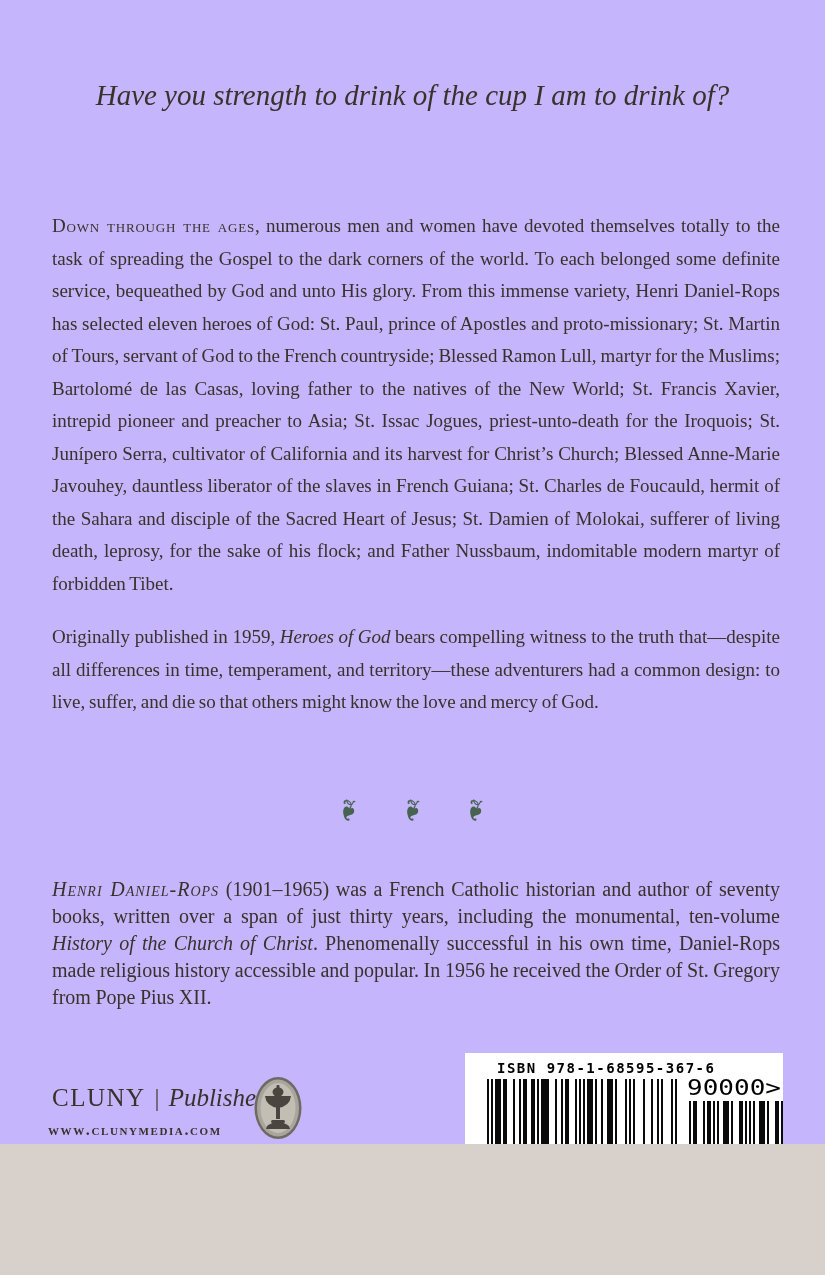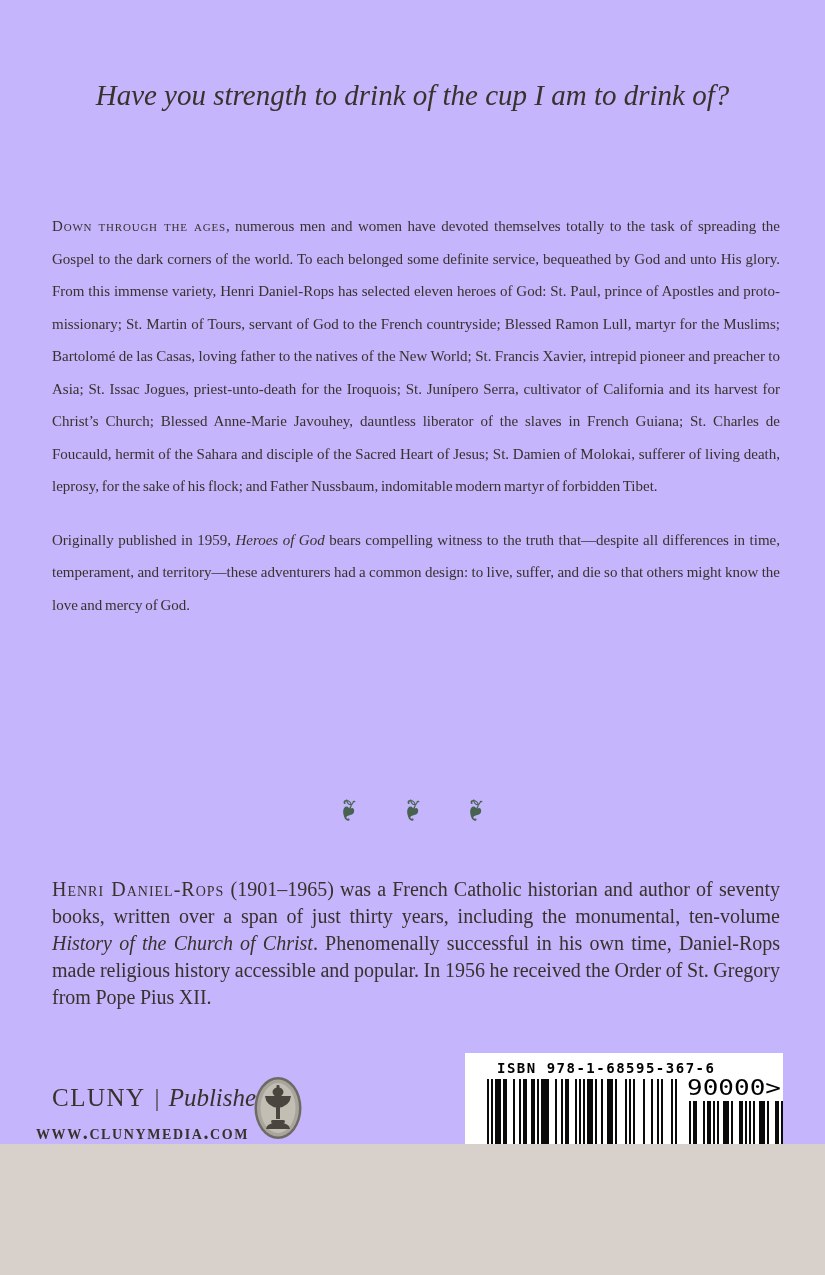--- a/index.html
+++ b/index.html
@@ -19,48 +19,48 @@
     font-size:29px;line-height:39px;
   }
   .quote .cite{
     font-style:normal;font-variant:small-caps;
     font-size:27px;letter-spacing:1px;margin-left:14px;
   }
   
   .text-col{position:absolute;left:52px;width:728px;}
   .synopsis{top:210px;}
   .body-par{
-    font-size:15px;line-height:32.5px;
+    font-size:19px;line-height:32.5px;
     text-align:justify;word-spacing:-1px;margin:0;
   }
   .body-par + .body-par{margin-top:21px;}
   .smallcaps-lead{font-variant:small-caps;letter-spacing:0.8px;}
   .italic{font-style:italic;}
   
   .ornaments{
     position:absolute;top:790px;left:0;width:100%;
     text-align:center;color:#47634f;
     font-family:"DejaVu Sans", sans-serif;font-size:31px;line-height:40px;
   }
   .orn{display:inline-block;transform:rotate(90deg);margin:0 14px;}
   
   .bio{
     position:absolute;top:876px;left:52px;width:728px;
     font-size:20px;line-height:27px;text-align:justify;word-spacing:-0.5px;margin:0;
   }
-  .bio .smallcaps-lead{letter-spacing:1px;}
+  .bio .smallcaps-lead{letter-spacing:1px;font-style:italic;}
   
   .brand{position:absolute;top:1084px;left:52px;font-size:25px;white-space:nowrap;}
   .brand-name{letter-spacing:1.5px;}
   .brand-sep{margin:0 9px;font-weight:400;color:#4a413b;}
   .brand-type{font-style:italic;}
   .website{
-    position:absolute;top:1121px;left:36px;
+    position:absolute;top:1121px;left:48px;
     font-variant:small-caps;font-weight:bold;
-    font-size:20px;letter-spacing:1.6px;
+    font-size:16px;letter-spacing:1.6px;
   }
   .logo{position:absolute;top:1076px;left:253px;width:50px;height:64px;}
   .rule{position:absolute;top:1145px;left:52px;width:238px;height:3px;background:#5f7164;}
   .credits{
     position:absolute;top:1156px;left:52px;width:385px;
     font-size:19.5px;line-height:23.5px;
   }
   
   .barcode-box{
     position:absolute;top:1053px;left:465px;

